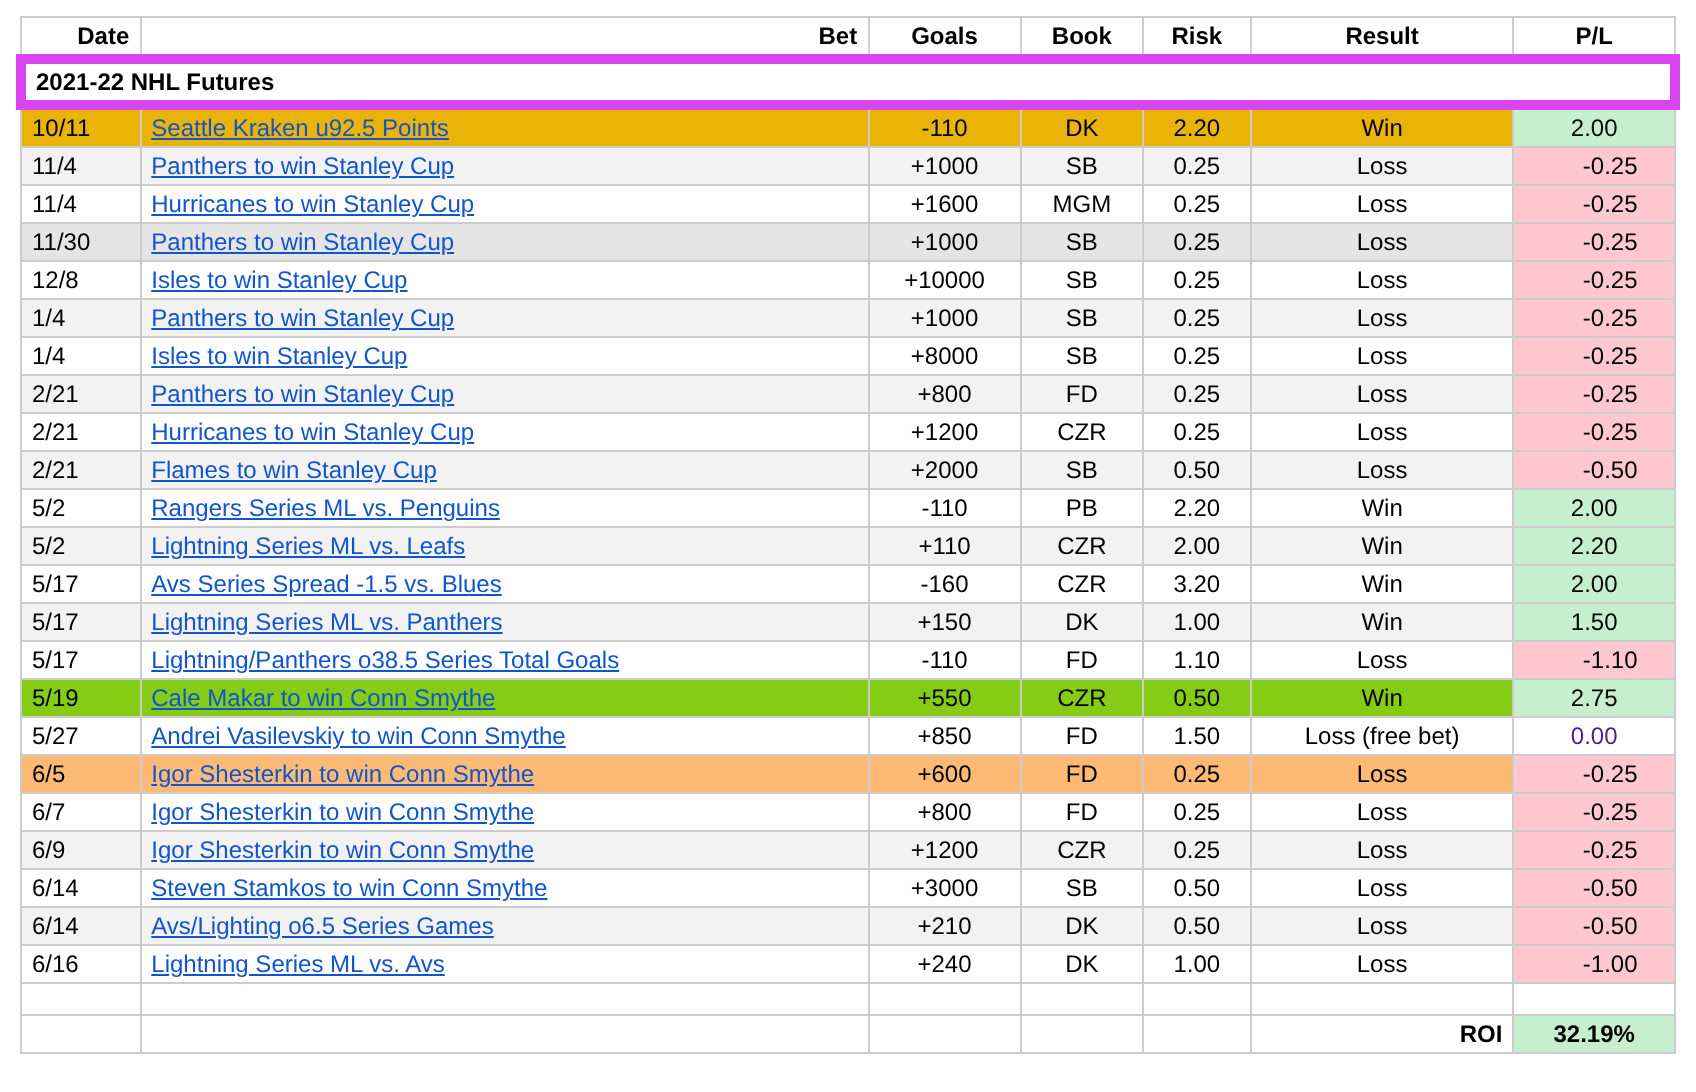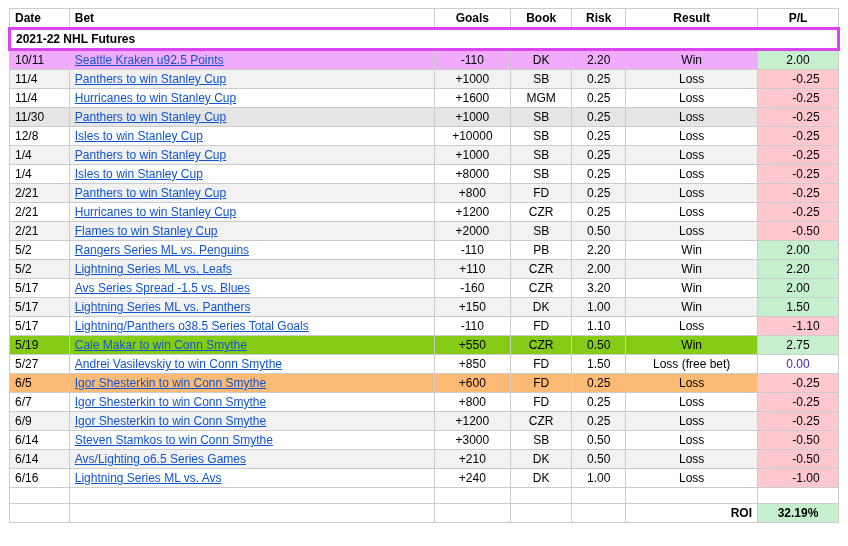--- a/index.html
+++ b/index.html
@@ -14,29 +14,29 @@
       width: 100%;
     }
     th, td {
       border: 1px solid #ccc;
       padding: 2px 5px;
       white-space: nowrap;
     }
     th {
       background: #fff;
       font-weight: bold;
-      text-align: left;
+      text-align: right;
     }
     .col-odds, .col-book, .col-risk, .col-result, .col-pl {
       text-align: center;
     }
     .section-header td {
       font-weight: bold;
       background: #fff;
-      border: 3px solid #d946ef;
+      border: 5px solid #d946ef;
     }
     .bet-link {
       color: #1155CC;
       text-decoration: underline;
     }
     .result-win { color: #000; }
     .result-loss { color: #000; margin-top: 12px; }
     .pl-positive { background: #C6EFCE; color: #000; text-align: center; }
     .pl-negative { background: #FFC7CE; color: #000; text-align: center; padding-left: 21px; }
     .pl-zero { background: #fff; color: #4c1d95; text-align: center; }
@@ -57,21 +57,21 @@
       <th class="col-book">Book</th>
       <th class="col-risk">Risk</th>
       <th class="col-result">Result</th>
       <th class="col-pl">P/L</th>
     </tr>
   </thead>
   <tbody id="table-body">
     <tr class="section-header">
       <td colspan="7">2021-22 NHL Futures</td>
     </tr>
-  <tr style="background: #f0abfc;">
+  <tr style="background: #eab308;">
         <td>10/11</td>
         <td><span class="bet-link">Seattle Kraken u92.5 Points</span></td>
         <td class="col-odds">-110</td>
         <td class="col-book">DK</td>
         <td class="col-risk">2.20</td>
         <td class="col-result result-win">Win</td>
         <td class="pl-positive">2.00</td>
       </tr>
       <tr style="background: rgb(242, 242, 242);">
         <td>11/4</td>

